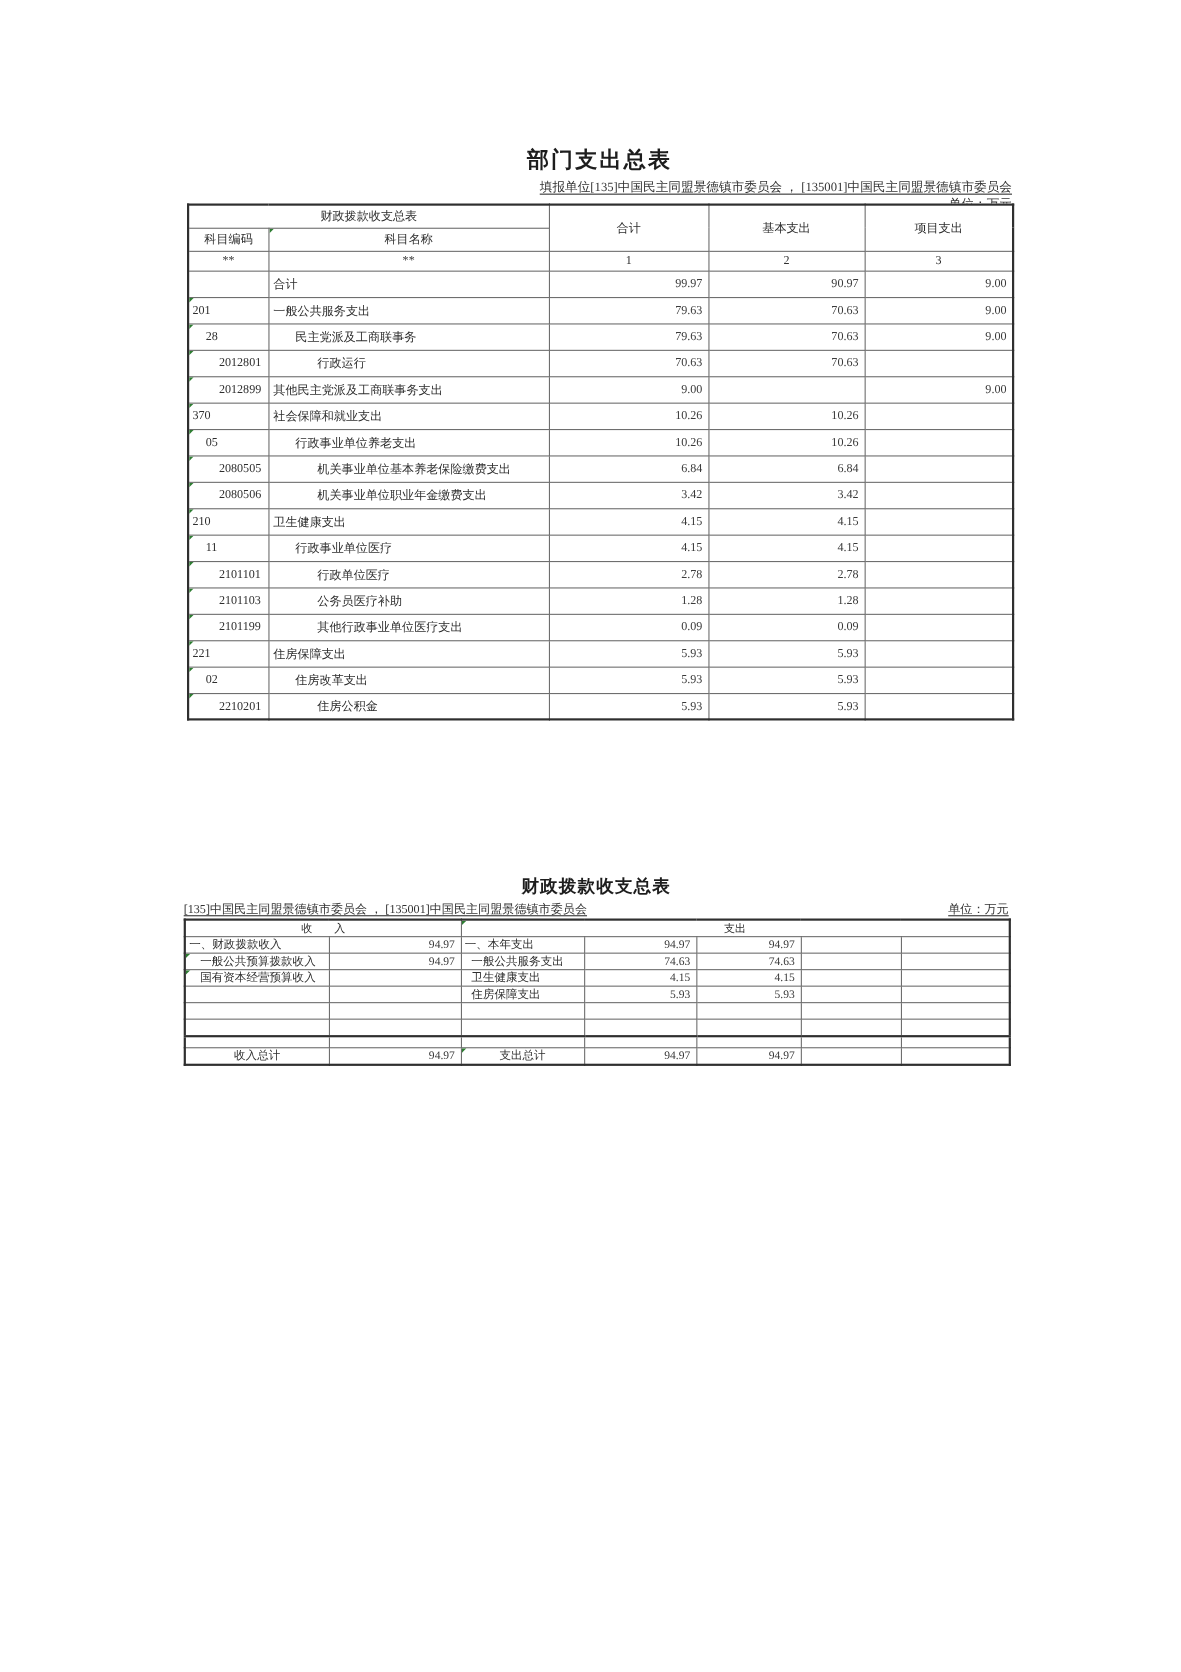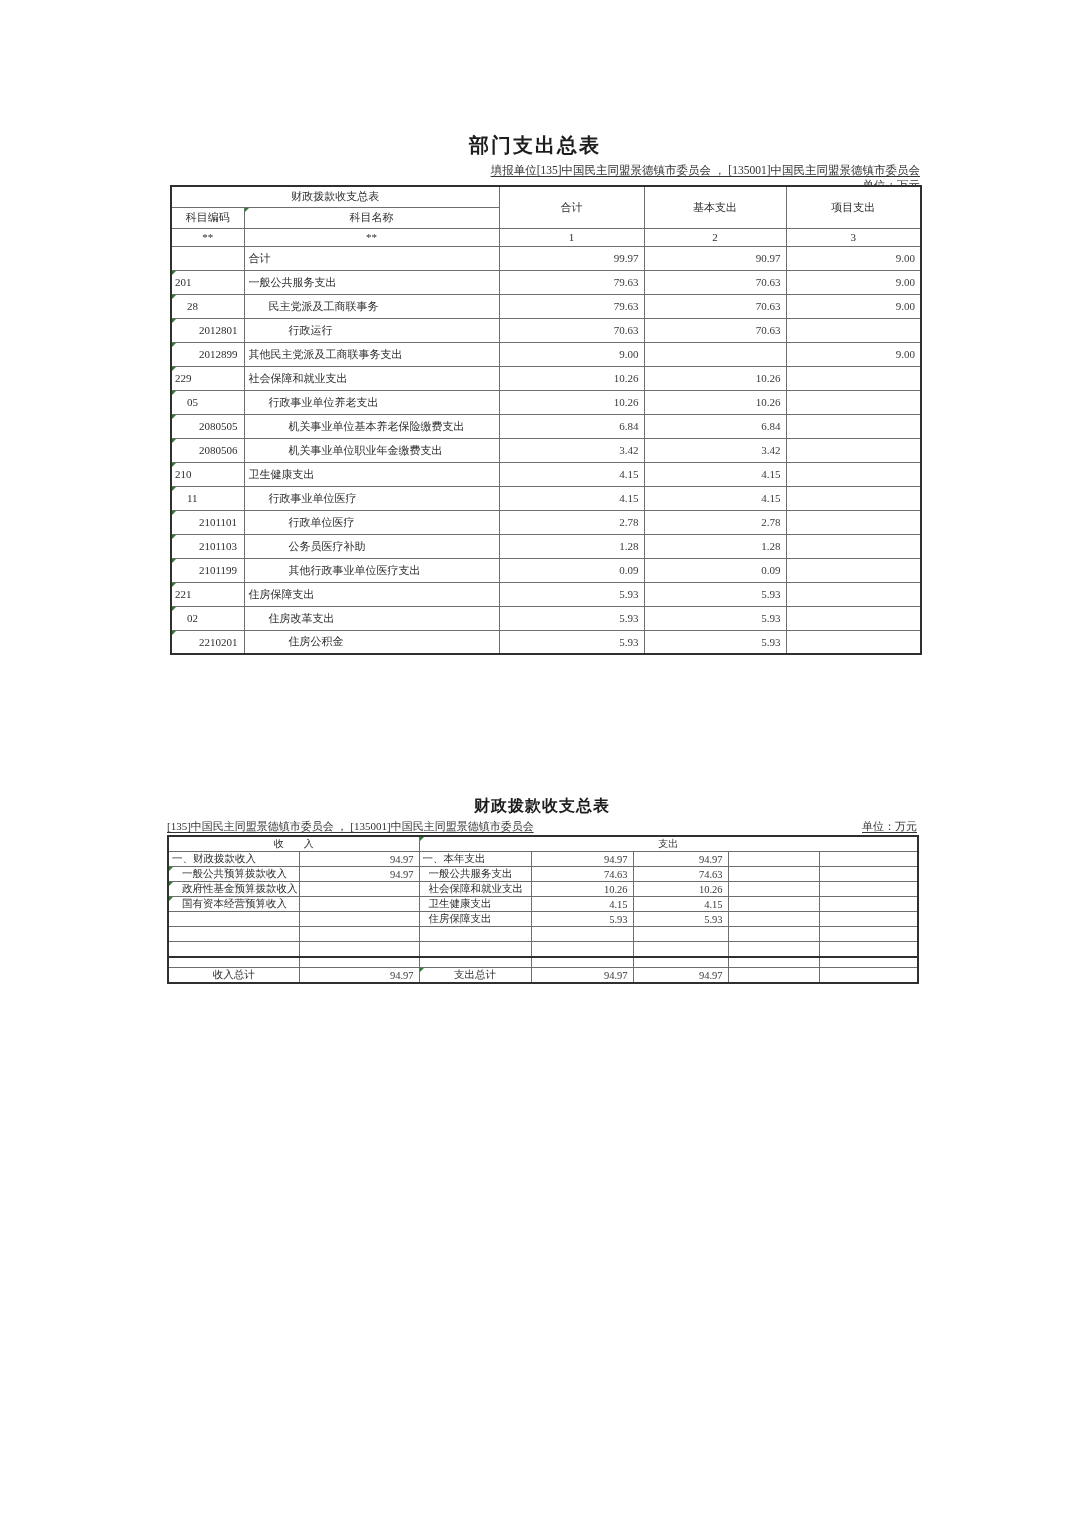--- a/index.html
+++ b/index.html
@@ -6,21 +6,21 @@
   html, body { background: #ffffff; }
   body {
     width: 1074px; height: 1520px; position: relative;
     font-family: "Liberation Serif", "DejaVu Serif", serif;
     color: #2e2e2e;
     -webkit-font-smoothing: antialiased;
   }
   .doc-title {
     position: absolute; text-align: center; font-weight: bold; color: #1d1d1d;
   }
-  #t1-title { top: 132px; left: 160px; width: 750px; font-size: 20px; letter-spacing: 2px; }
+  #t1-title { top: 132px; left: 170px; width: 750px; font-size: 20px; letter-spacing: 2px; }
   #t2-title { top: 796px; left: 167px; width: 750px; font-size: 16px; letter-spacing: 1px; }
   .sub-row {
     position: absolute; display: flex; justify-content: space-between; align-items: flex-end;
     font-size: 11.5px; color: #333;
   }
   #t1-sub { top: 163px; left: 170px; width: 750px; flex-direction: column; }
   #t2-sub { top: 819px; left: 167px; width: 750px; font-size: 11px; }
   .sub-row span { text-decoration: underline; text-underline-offset: 2px; }
 
   table { border-collapse: collapse; table-layout: fixed; position: absolute; background: #fff; }
@@ -114,21 +114,21 @@
         <td class="num"></td>
       </tr>
       <tr>
         <td class="tick left" style="padding-left: 27px; margin-top: 25px;">2012899</td>
         <td class="left" style="">其他民主党派及工商联事务支出</td>
         <td class="num">9.00</td>
         <td class="num"></td>
         <td class="num">9.00</td>
       </tr>
       <tr>
-        <td class="tick left" style="padding-left: 3px;">229</td>
+        <td class="tick left" style="padding-left: 3px;">370</td>
         <td class="left" style="padding-left: 4px;">社会保障和就业支出</td>
         <td class="num">10.26</td>
         <td class="num">10.26</td>
         <td class="num"></td>
       </tr>
       <tr>
         <td class="tick left" style="padding-left: 15px;">05</td>
         <td class="left" style="padding-left: 24px;">行政事业单位养老支出</td>
         <td class="num">10.26</td>
         <td class="num">10.26</td>
@@ -242,29 +242,20 @@
       <tr>
         <td class="tick left" style="padding-left: 13px;">一般公共预算拨款收入</td>
         <td class="num">94.97</td>
         <td class="left" style="padding-left: 9px;">一般公共服务支出</td>
         <td class="num">74.63</td>
         <td class="num">74.63</td>
         <td class="num"></td>
         <td class="num"></td>
       </tr>
       <tr>
-        <td class="tick left" style="padding-left: 13px;">政府性基金预算拨款收入</td>
-        <td class="num"></td>
-        <td class="left" style="padding-left: 9px;">社会保障和就业支出</td>
-        <td class="num">10.26</td>
-        <td class="num">10.26</td>
-        <td class="num"></td>
-        <td class="num"></td>
-      </tr>
-      <tr>
         <td class="tick left" style="padding-left: 13px;">国有资本经营预算收入</td>
         <td class="num"></td>
         <td class="left" style="padding-left: 9px;">卫生健康支出</td>
         <td class="num">4.15</td>
         <td class="num">4.15</td>
         <td class="num"></td>
         <td class="num"></td>
       </tr>
       <tr>
         <td class="left" style="padding-left: 3px;"></td>

